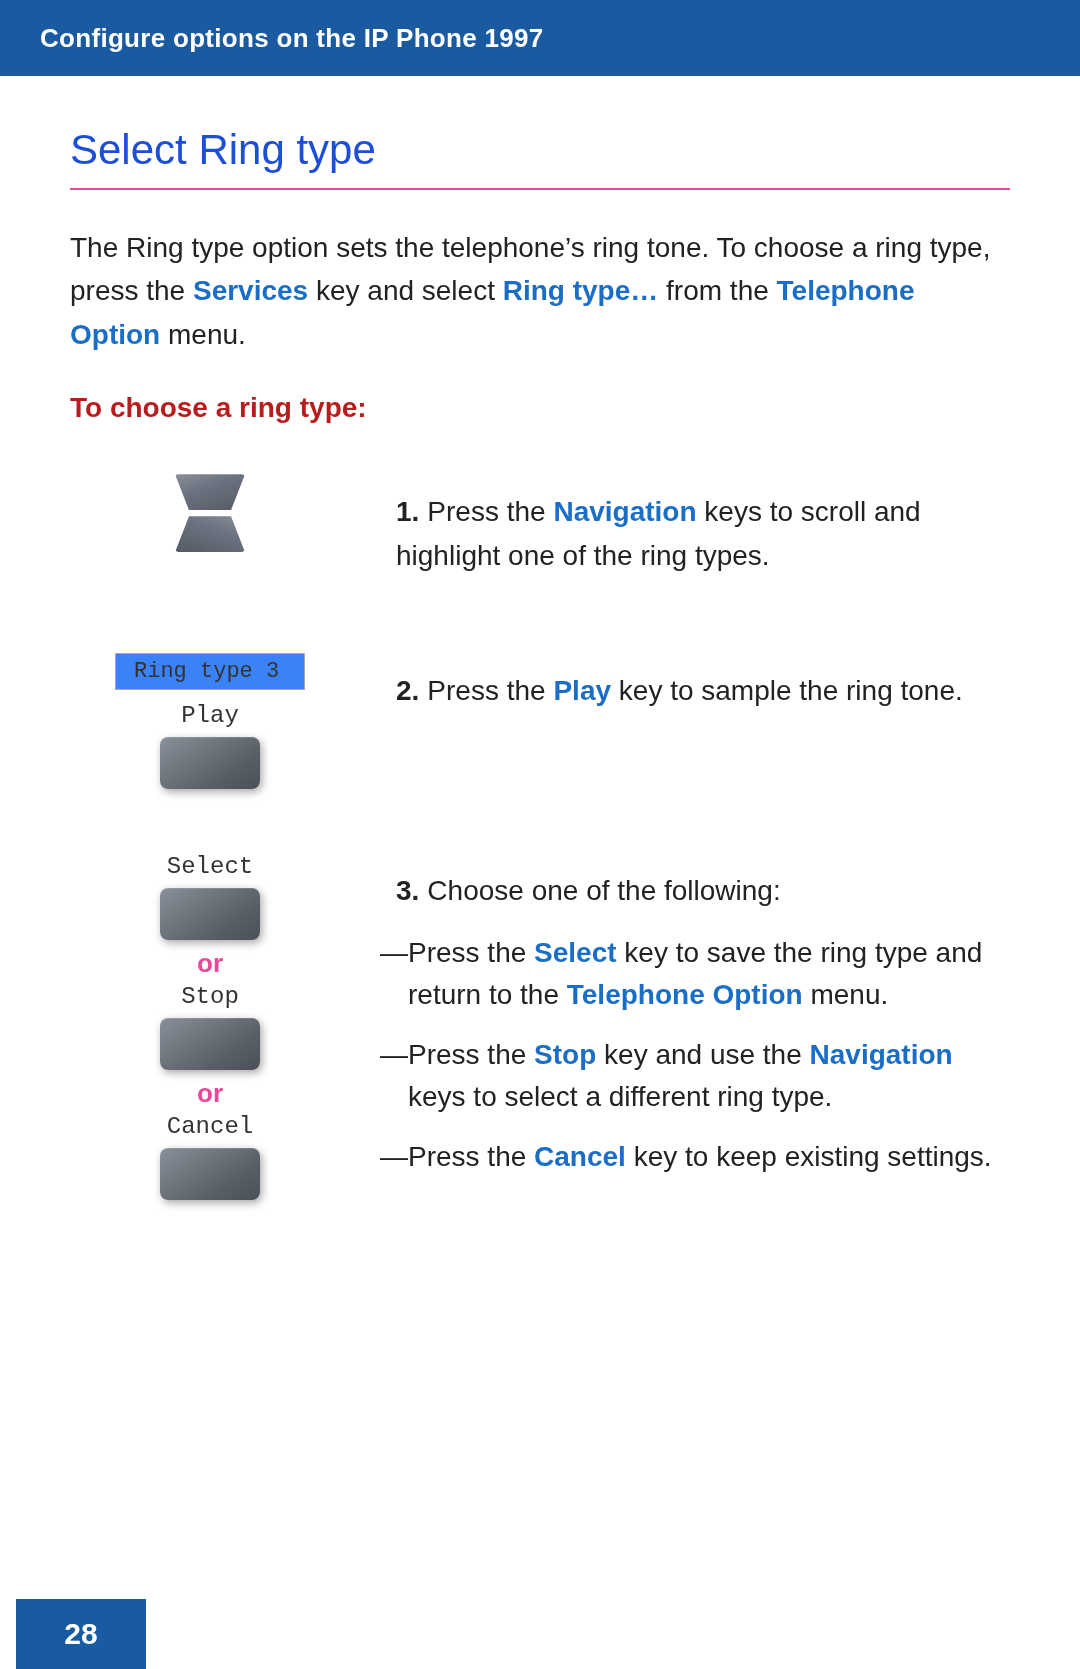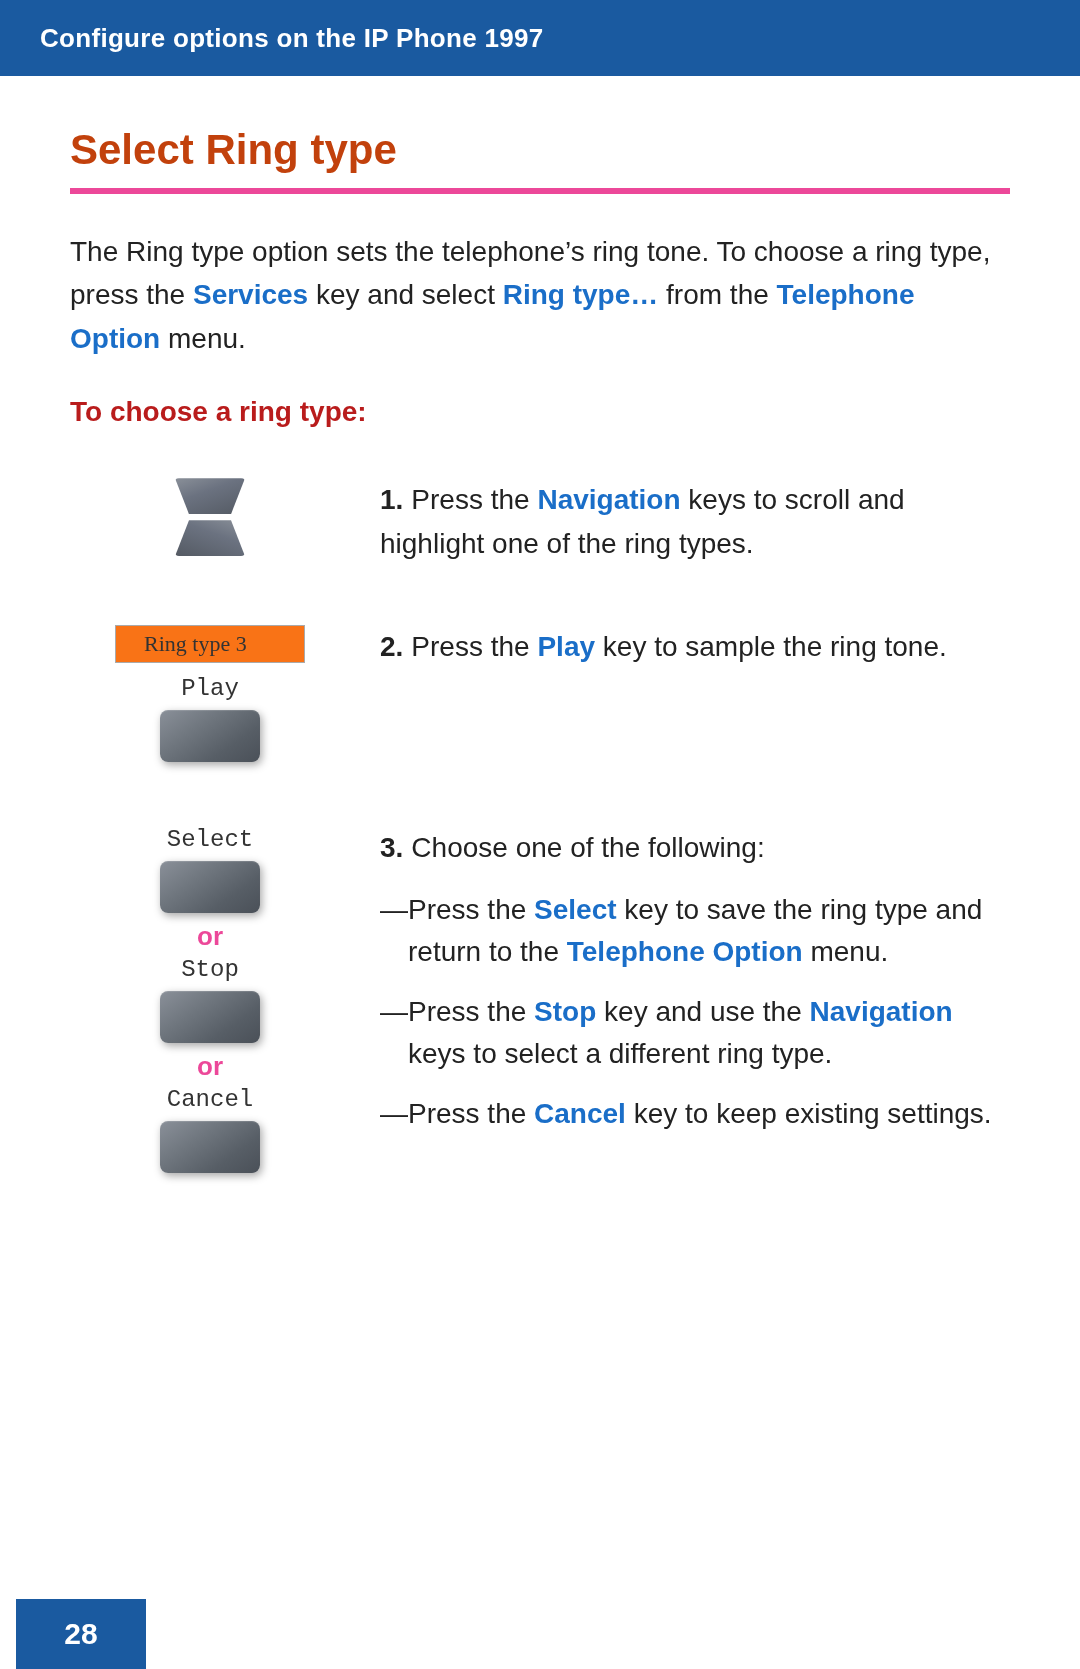--- a/index.html
+++ b/index.html
@@ -27,24 +27,24 @@
       letter-spacing: 0.3px;
     }
 
     
     .content {
       padding: 50px 70px 80px 70px;
     }
 
     
     .section-title {
-      color: #c2410c;
+      color: #1d4ed8;
       font-size: 42px;
-      font-weight: bold;
-      border-bottom: 6px solid #ec4899;
+      font-weight: normal;
+      border-bottom: 2px solid #ec4899;
       padding-bottom: 14px;
       margin-bottom: 36px;
     }
 
     
     .intro-text {
       font-size: 28px;
       line-height: 1.55;
       margin-bottom: 36px;
       color: #222;
@@ -91,21 +91,21 @@
     .step-text {
       flex: 1;
       padding-top: 10px;
       padding-left: 30px;
       font-size: 28px;
       line-height: 1.55;
       color: #222;
     }
 
     .step-text p {
-      margin: 0;
+      margin: 16px;
     }
 
     
     .nav-keys {
       display: flex;
       flex-direction: column;
       align-items: center;
       gap: 6px;
       margin-bottom: 6px;
     }
@@ -131,26 +131,26 @@
       width: 100px;
       height: 52px;
       background: linear-gradient(145deg, #8a9099 0%, #70777f 35%, #575e66 70%, #4a5058 100%);
       border-radius: 8px;
       box-shadow: 2px 3px 8px rgba(0,0,0,0.35), inset 0 1px 1px rgba(255,255,255,0.15);
       margin: 4px 0;
     }
 
     
     .ring-type-display {
-      background: #f97316;
+      background: #3b82f6;
       border: 1px solid #aaa;
-      font-family: Liberation Serif, serif;
+      font-family: Liberation Mono, monospace;
       font-size: 22px;
       color: #333;
-      padding: 5px 28px;
+      padding: 5px 18px;
       width: 190px;
       margin-bottom: 12px;
       text-align: left;
     }
 
     .key-label {
       font-family: 'Courier New', monospace;
       font-size: 24px;
       color: #333;
       margin-bottom: 4px;

